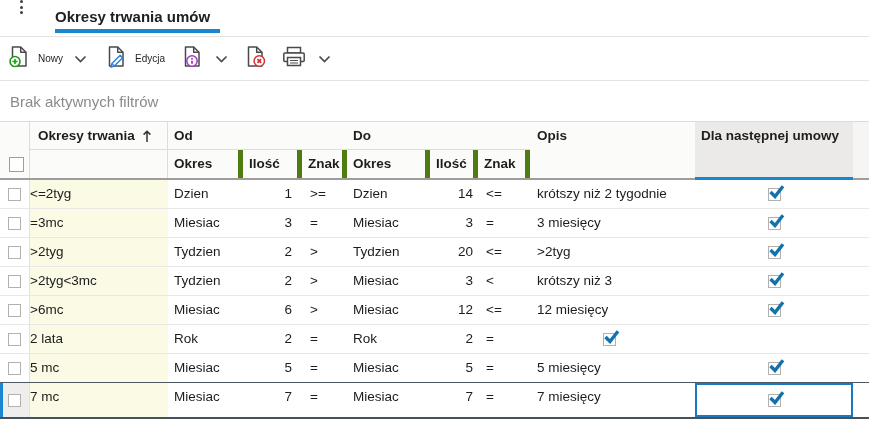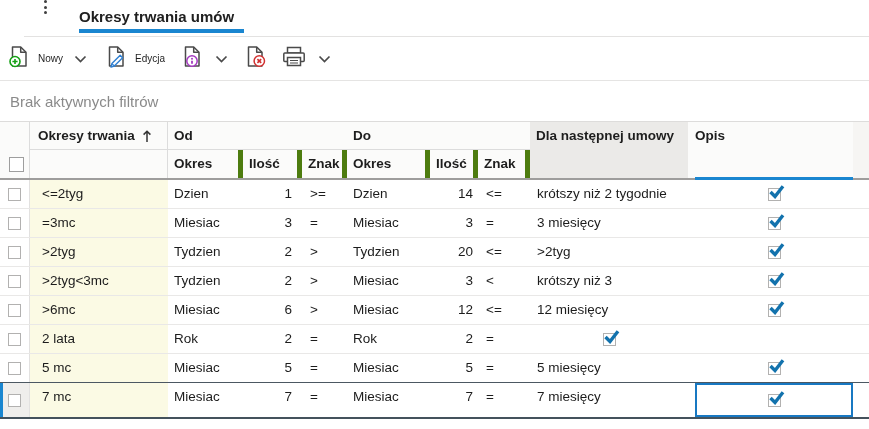--- a/index.html
+++ b/index.html
@@ -1,21 +1,21 @@
 <!DOCTYPE html>
 <html><head>
 <meta charset="utf-8">
 <style>
   * { box-sizing: border-box; margin: 0; padding: 0; }
   html,body { background:#fff; }
   body { font-family: "Liberation Sans", sans-serif; color:#1c1c1c; }
   .app { position:relative; width:869px; height:429px; background:#fff; overflow:hidden; }
 
   
-  .tabbar { display:flex; align-items:flex-start; height:37px; border-bottom:1px solid #e3e2e1;margin-left:24px; }
+  .tabbar { display:flex; align-items:flex-start; height:37px; border-bottom:1px solid #e3e2e1; }
   .kebab { margin-left:15px; width:12px; display:flex; flex-direction:column; align-items:center; gap:2.5px; cursor:pointer; }
   .kebab i { width:3px; height:3px; border-radius:50%; background:#3f3f3f; }
   .tab { position:relative; margin-left:28px; height:100%; display:flex; align-items:center; padding:0 10px 4px 0; font-weight:bold; font-size:15px; color:#202020; }
   .tab::after { content:""; position:absolute; left:0; right:0; bottom:3px; height:4px; background:#1a86d0; }
 
   
   .toolbar { display:flex; align-items:center; height:44px; padding-left:8px; border-bottom:1px solid #e5e4e3; }
   .tbtn { display:flex; align-items:center; gap:7px; cursor:pointer; }
   .tbtn .lbl { font-size:10px; color:#1f1f1f; }
   .gap18 { margin-right:18px; } .gap16 { margin-right:16px; } .gap14 { margin-right:14px; }
@@ -56,21 +56,21 @@
   .c-dla.hgroup { background:#ebeae8; }
   .c-dla.hgroup .htop { padding-left:6px; }
   .hgroup.c-fill { background:#f6f5f3; }
   .sort-arrow { display:flex; align-items:center; }
 
   
   .tbody { font-size:13.5px; }
   .trow { position:relative; display:flex; height:29px; line-height:28px; border-bottom:1px solid #e9e8e7; background:#fff; cursor:pointer; }
   .cell { overflow:hidden; white-space:nowrap; }
   .cell.c-check { border-right:1px solid #e2e1e0; display:flex; align-items:center; justify-content:center; }
-  .cell.c-okresy { background:#fbfae4; padding-left:12px; }
+  .cell.c-okresy { background:#fbfae4; padding-left:0; }
   .cell.c-odokres, .cell.c-dookres { padding-left:6px; }
   .cell.c-odilosc { text-align:right; padding-right:10px; }
   .cell.c-doilosc { text-align:right; padding-right:5px; }
   .cell.c-odznak, .cell.c-doznak { padding-left:8px; }
   .cell.c-opis { padding-left:7px; }
   .cell.c-dla { display:flex; align-items:center; justify-content:center; }
 
   .trow.selected { height:37px; margin-top:-1px; border-top:1px solid #4c5862; border-bottom:2px solid #44525c; }
   .trow.selected::before { content:""; position:absolute; left:0; top:0; bottom:0; width:3px; background:#1a86d0; z-index:3; }
   .trow.selected .cell.c-check { background:#efeeec; }
@@ -204,29 +204,29 @@
     <div class="hgroup g-do">
       <div class="htop">
         <span>Do</span>
       </div>
       <div class="hbot">
         <div class="hsub c-dookres">Okres</div>
         <div class="hsub c-doilosc">Ilość</div>
         <div class="hsub c-doznak">Znak</div>
       </div>
     </div>
+    <div class="hgroup c-opis">
+      <div class="htop">
+          <span>Opis</span>
+        </div>
+      <div class="hbot"></div>
+    </div>
     <div class="hgroup c-dla">
       <div class="htop">
           <span>Dla następnej umowy</span>
-        </div>
-      <div class="hbot"></div>
-    </div>
-    <div class="hgroup c-opis">
-      <div class="htop">
-          <span>Opis</span>
         </div>
       <div class="hbot"></div>
     </div>
     <div class="hgroup c-fill"></div>
     <div class="blue-underline"></div>
   </div>
 
   <div class="tbody" id="tbody">
   <div class="trow">
     <div class="cell c-check">

